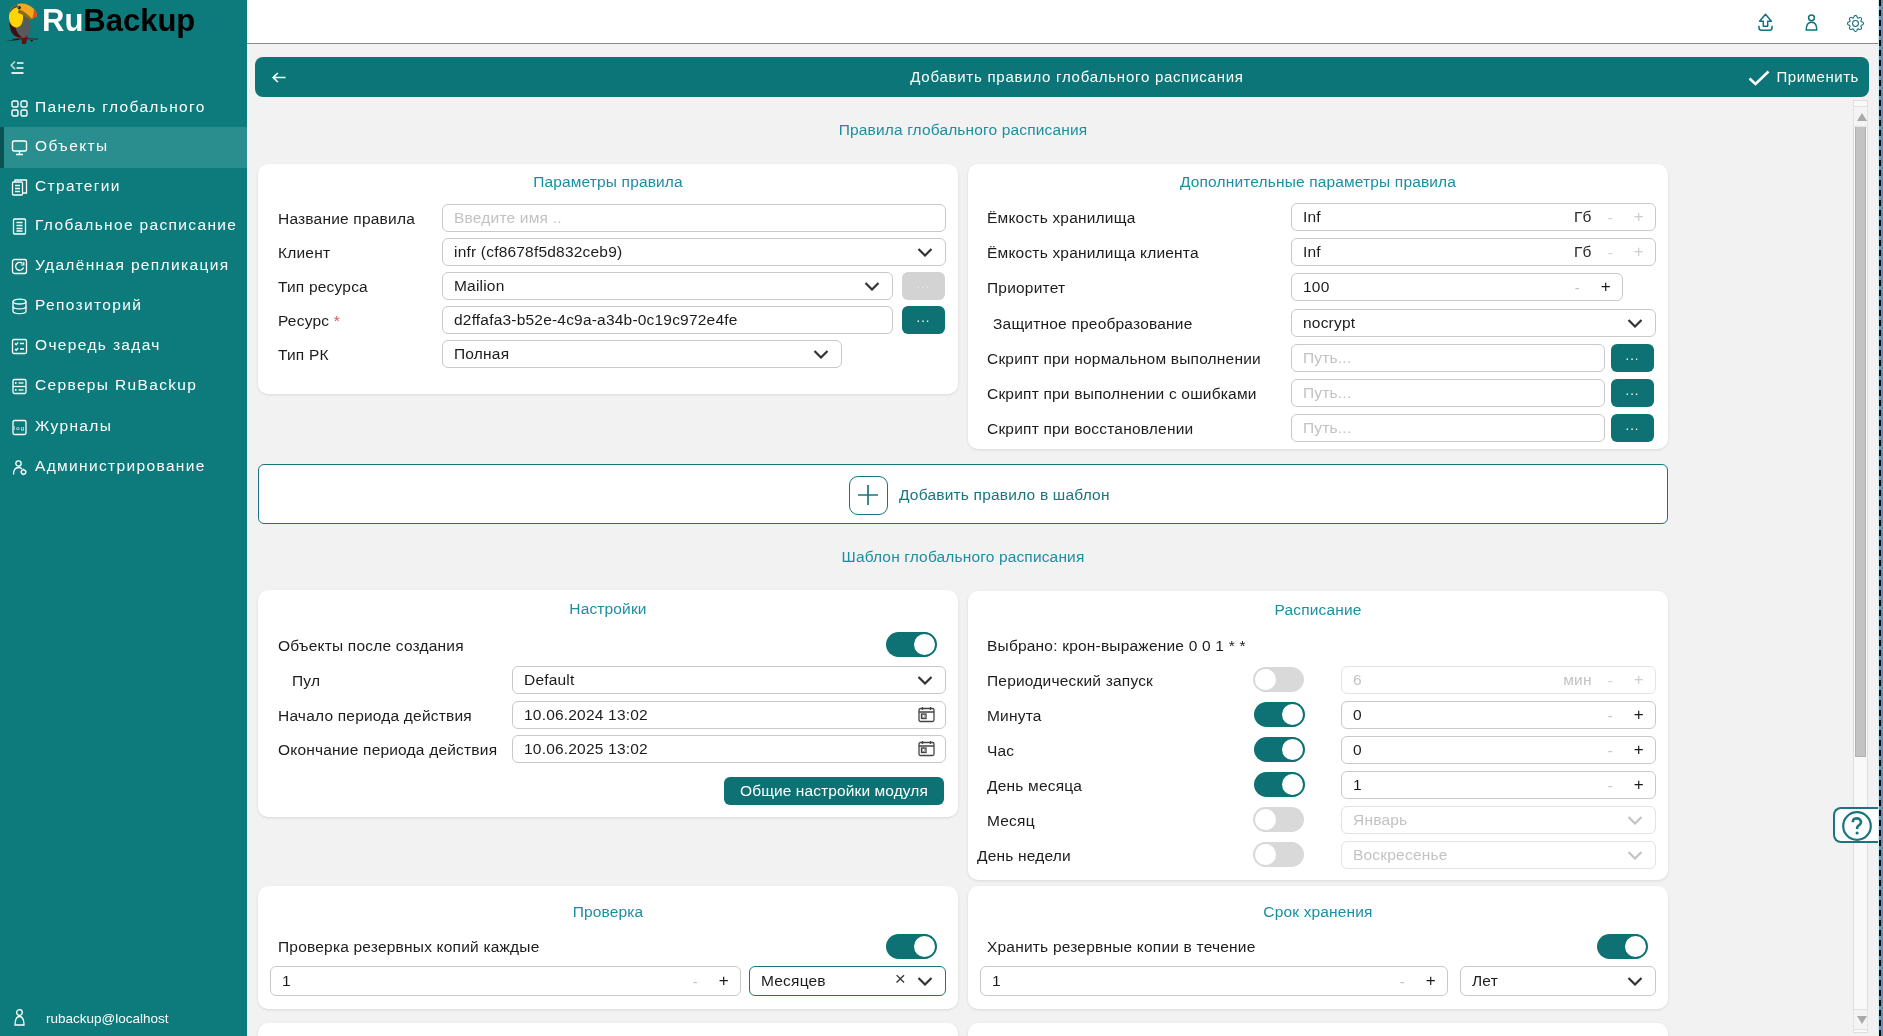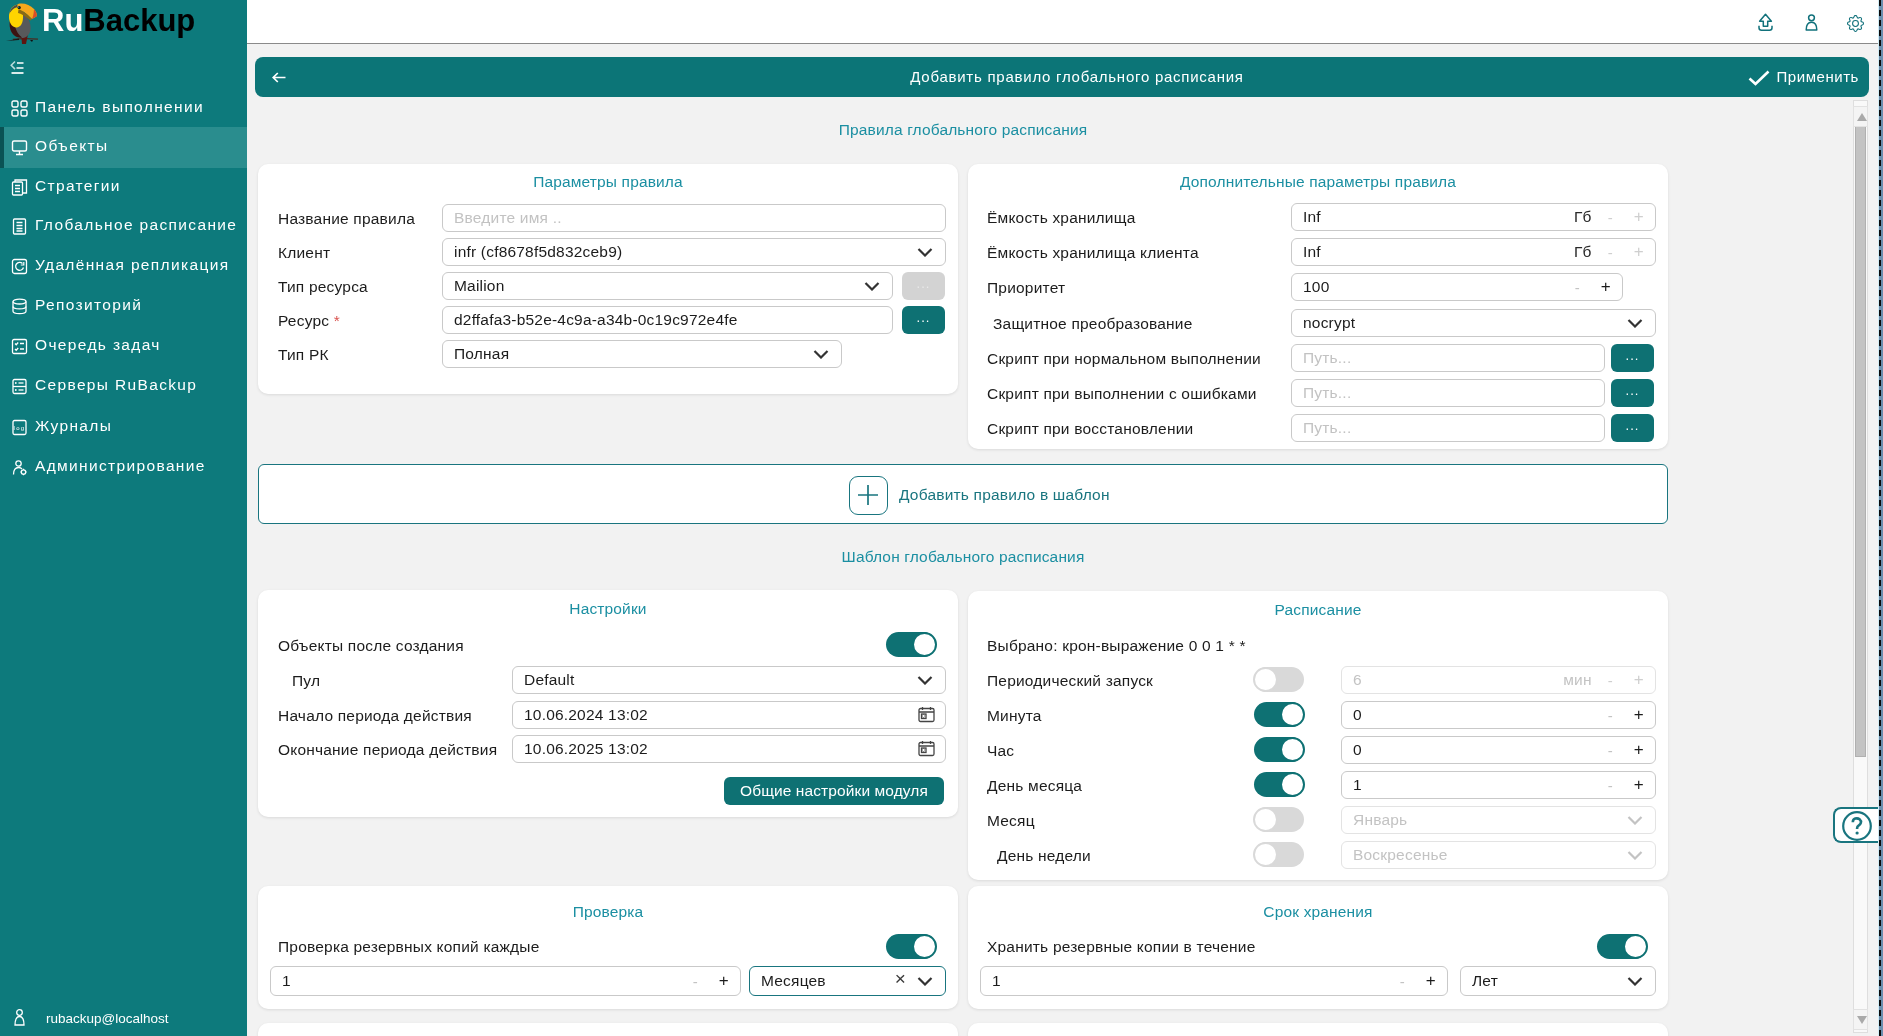--- a/index.html
+++ b/index.html
@@ -81,21 +81,21 @@
     <path d="M7 3 H13.5 M6.5 8 H13.5" stroke="#fff" stroke-width="1.7"></path>
     <path d="M1.5 13 H13.5" stroke="#fff" stroke-width="1.7"></path>
   </svg>
   <div class="mitem" style="top:88px">
     <svg class="mico" viewBox="0 0 17 17" fill="none" stroke="#fff" stroke-width="1.4">
       <rect x="1" y="1" width="6" height="6" rx="1.5"></rect>
         <rect x="10" y="1" width="6" height="6" rx="1.5"></rect>
       <rect x="1" y="10" width="6" height="6" rx="1.5"></rect>
         <rect x="10" y="10" width="6" height="6" rx="1.5"></rect>
     </svg>
-      <span class="mtxt">Панель выполнении</span>
+      <span class="mtxt">Панель глобального</span>
   </div>
   <div class="mitem active" style="top:127px;height:41px">
     <svg class="mico" viewBox="0 0 17 17" fill="none" stroke="#fff" stroke-width="1.4">
       <rect x="1.5" y="2" width="14" height="10" rx="1.5"></rect>
         <path d="M8.5 12 V15 M5 15.5 H12"></path>
     </svg>
       <span class="mtxt">Объекты</span>
   </div>
   <div class="mitem" style="top:167px">
     <svg class="mico" viewBox="0 0 17 17" fill="none" stroke="#fff" stroke-width="1.3">
@@ -342,21 +342,21 @@
       <span class="val">1</span>
       <span class="mi">-</span>
       <span class="pl">+</span>
     </div>
   <div class="lbl" style="left:19px;top:221px">Месяц</div>
   <div class="tg off" style="left:286px;top:216px"></div>
   <div class="inp dis" style="left:373px;top:215px;width:315px">Январь
     <svg class="chev" viewBox="0 0 16 9" fill="none" stroke="#c3c3c3" stroke-width="2.2">
         <path d="M1.5 1 L8 7.5 L14.5 1"></path>
       </svg></div>
-  <div class="lbl" style="left:29px;top:256px">День недели</div>
+  <div class="lbl" style="left:9px;top:256px">День недели</div>
   <div class="tg off" style="left:286px;top:251px"></div>
   <div class="inp dis" style="left:373px;top:250px;width:315px">Воскресенье
     <svg class="chev" viewBox="0 0 16 9" fill="none" stroke="#c3c3c3" stroke-width="2.2">
         <path d="M1.5 1 L8 7.5 L14.5 1"></path>
       </svg></div>
 </div>
 
 <div class="card" style="left:258px;top:886px;width:700px;height:123px">
   <div class="ctitle" style="top:17px">Проверка</div>
   <div class="lbl" style="left:20px;top:52px">Проверка резервных копий каждые</div>

